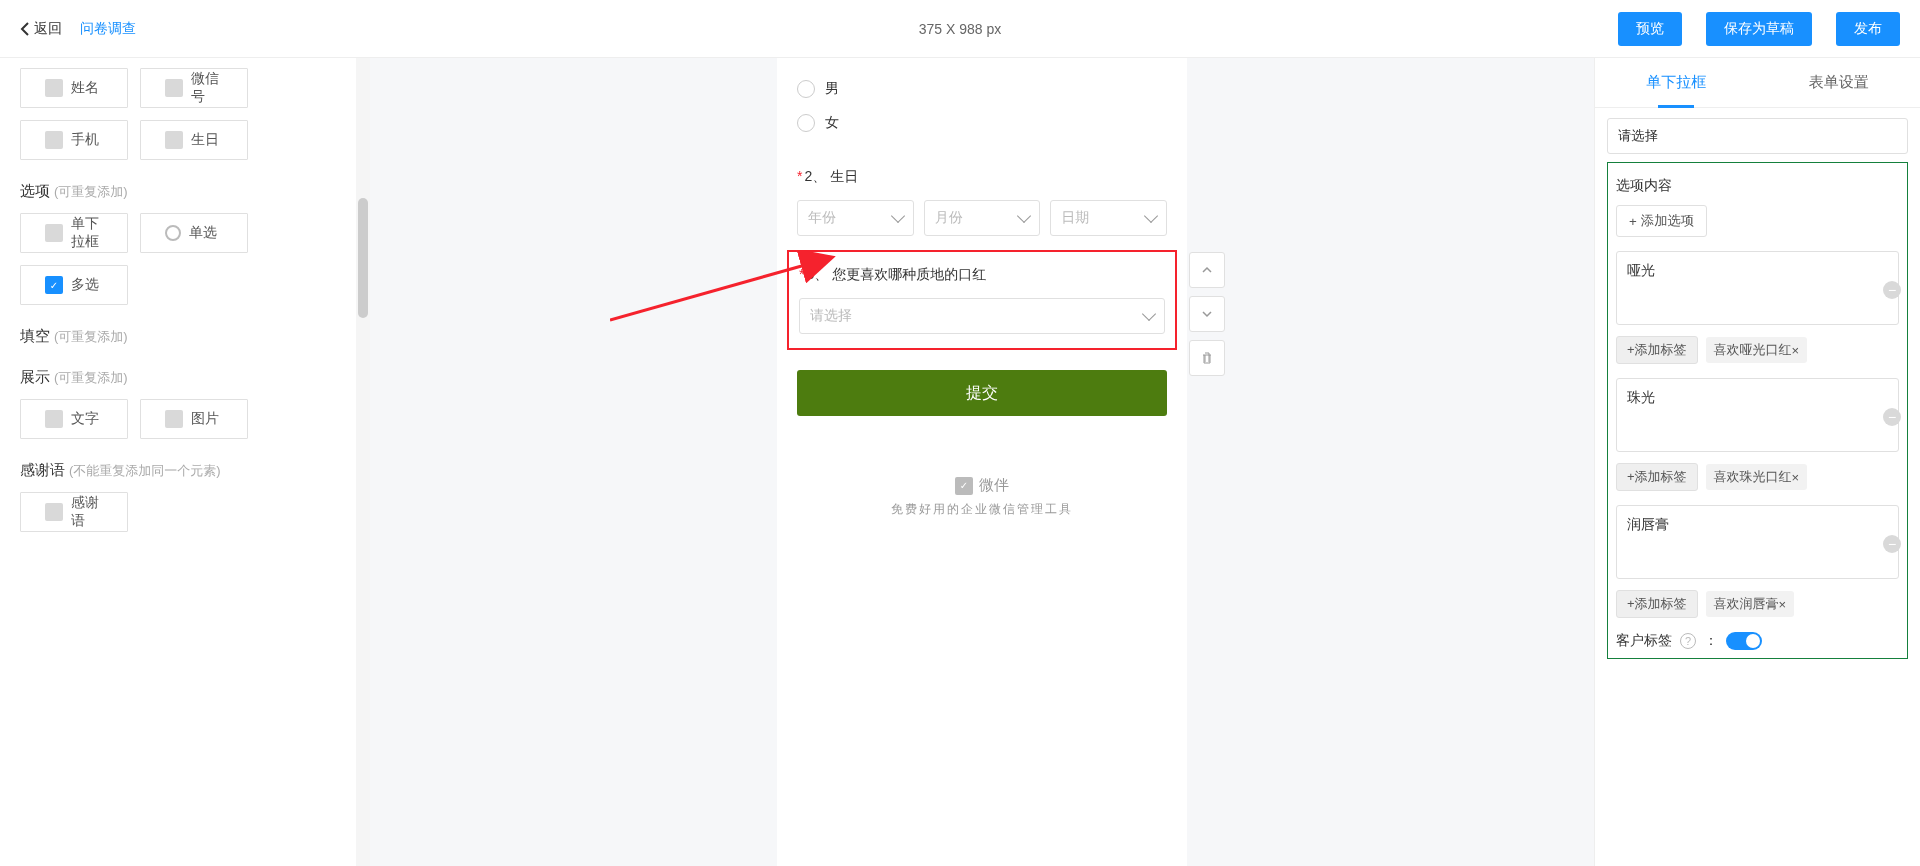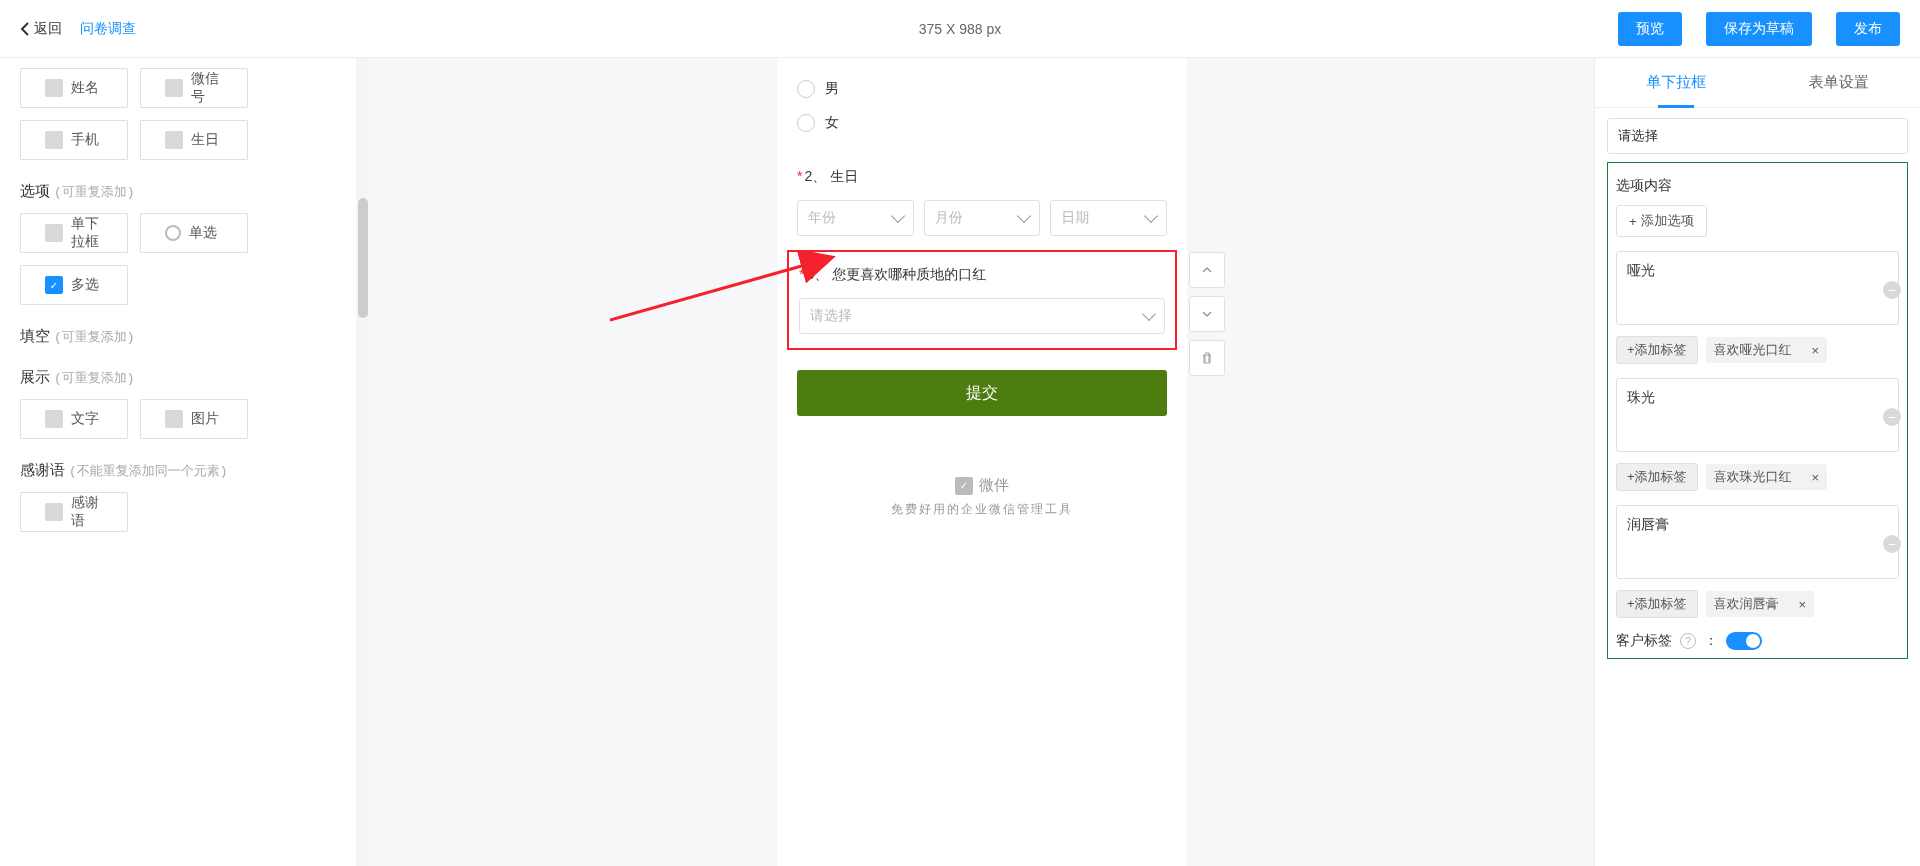--- a/index.html
+++ b/index.html
@@ -16,21 +16,21 @@
 .left-panel{width:370px;padding:10px 20px 0;overflow-y:auto;position:relative;}
 .scrollbar{position:absolute;right:0;top:0;width:14px;height:100%;background:#f5f5f5;}
 .sb-thumb{position:absolute;right:2px;top:140px;width:10px;height:120px;background:#ccc;border-radius:5px;}
 .widget-row{display:flex;gap:12px;margin-bottom:12px;}
 .widget{width:108px;height:40px;border:1px solid #e0e0e0;border-radius:1px;display:flex;align-items:center;padding:0 24px;gap:8px;cursor:pointer;color:#555;}
 .w-ico{width:18px;height:18px;background:#d9d9d9;border-radius:2px;display:flex;align-items:center;justify-content:center;color:#fff;font-size:10px;flex-shrink:0;}
 .w-ico.blue{background:#1890ff;}
 .w-radio{width:16px;height:16px;border:2px solid #bbb;border-radius:50%;background:transparent;}
 .sect{margin-top:22px;margin-bottom:12px;}
 .sect-title{font-size:15px;color:#333;display:inline;}
-.sect-hint{font-size:13px;color:#aaa;margin-left:4px;font-family:Liberation Mono, monospace;}
+.sect-hint{font-size:13px;color:#aaa;margin-left:4px;}
 .center-panel{flex:1;background:#f6f7f9;display:flex;justify-content:center;padding-top:0;}
 .preview{width:410px;background:#fff;padding:0 10px 20px;}
 .q{padding:14px 10px;}
 .q-title{margin-bottom:14px;}
 .req{color:#f5222d;margin-right:2px;}
 .radio-opt{display:flex;align-items:center;gap:10px;padding:8px 0;}
 .radio-circle{width:18px;height:18px;border:1px solid #ccc;border-radius:50%;}
 .date-row{display:flex;gap:10px;justify-content:flex-end;}
 .sel{flex:1;height:36px;border:1px solid #e0e0e0;border-radius:3px;display:flex;align-items:center;justify-content:space-between;padding:0 10px;color:#bbb;}
 .chev{width:10px;height:10px;border-right:1px solid #999;border-bottom:1px solid #999;transform:rotate(45deg);margin-top:-4px;}
@@ -48,21 +48,21 @@
 .tab.active::after{content:"";position:absolute;bottom:-1px;left:50%;transform:translateX(-50%);width:36px;height:3px;background:#1890ff;}
 .rp-body{padding:10px 12px;overflow-y:auto;flex:1;position:relative;}
 .rp-section{border:1px solid #15803d;padding:8px;margin-top:8px;}
 .rp-label{font-size:14px;margin:6px 0 10px;}
 .add-opt{border:1px solid #e0e0e0;padding:6px 12px;border-radius:3px;background:#fff;cursor:pointer;display:inline-flex;align-items:center;gap:4px;color:#555;}
 .opt-block{margin-top:14px;position:relative;}
 .opt-ta{width:100%;height:74px;border:1px solid #e0e0e0;border-radius:3px;padding:10px;resize:none;font-size:14px;color:#333;}
 .opt-del{position:absolute;right:-2px;top:30px;width:18px;height:18px;background:#d9d9d9;border-radius:50%;color:#fff;display:flex;align-items:center;justify-content:center;font-size:14px;cursor:pointer;}
 .tag-row{display:flex;gap:8px;margin-top:8px;align-items:center;}
 .add-tag{border:1px solid #e0e0e0;padding:4px 10px;border-radius:3px;cursor:pointer;color:#555;font-size:13px;}
-.tag{background:#f2f2f2;padding:4px 8px;border-radius:3px;font-size:13px;color:#555;display:flex;align-items:center;gap:20px;}
+.tag{background:#f2f2f2;padding:4px 8px;border-radius:3px;font-size:13px;color:#555;display:flex;align-items:center;gap:0;}
 .tag-x{cursor:pointer;}
 .cust-row{display:flex;align-items:center;gap:8px;margin-top:14px;}
 .qmark{width:16px;height:16px;border:1px solid #bbb;border-radius:50%;display:flex;align-items:center;justify-content:center;font-size:11px;color:#bbb;}
 .switch{width:36px;height:18px;background:#1890ff;border-radius:9px;position:relative;cursor:pointer;}
 .switch::after{content:"";position:absolute;right:2px;top:2px;width:14px;height:14px;background:#fff;border-radius:50%;}
 .ph-input{width:100%;height:36px;border:1px solid #e0e0e0;border-radius:3px;padding:0 10px;color:#333;}
 .arrow-svg{position:absolute;pointer-events:none;}
 </style>
 </head>
 <body>

